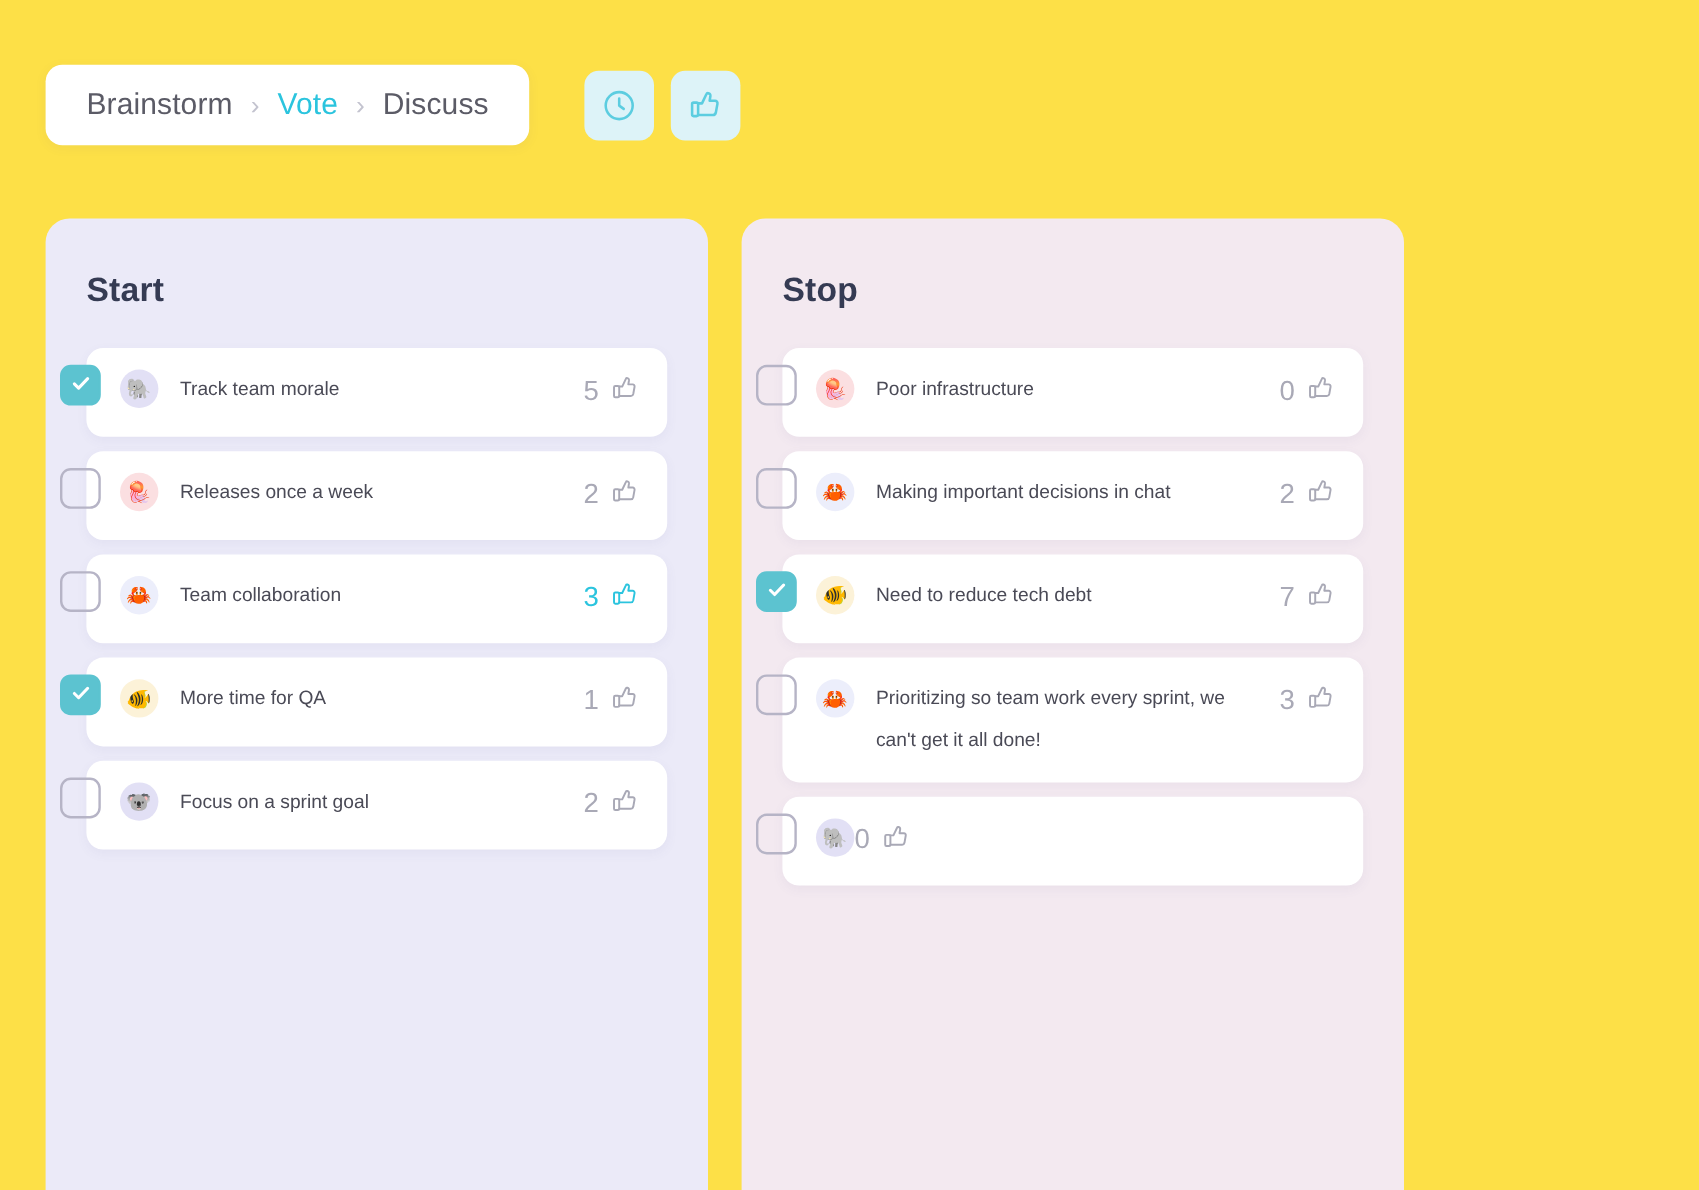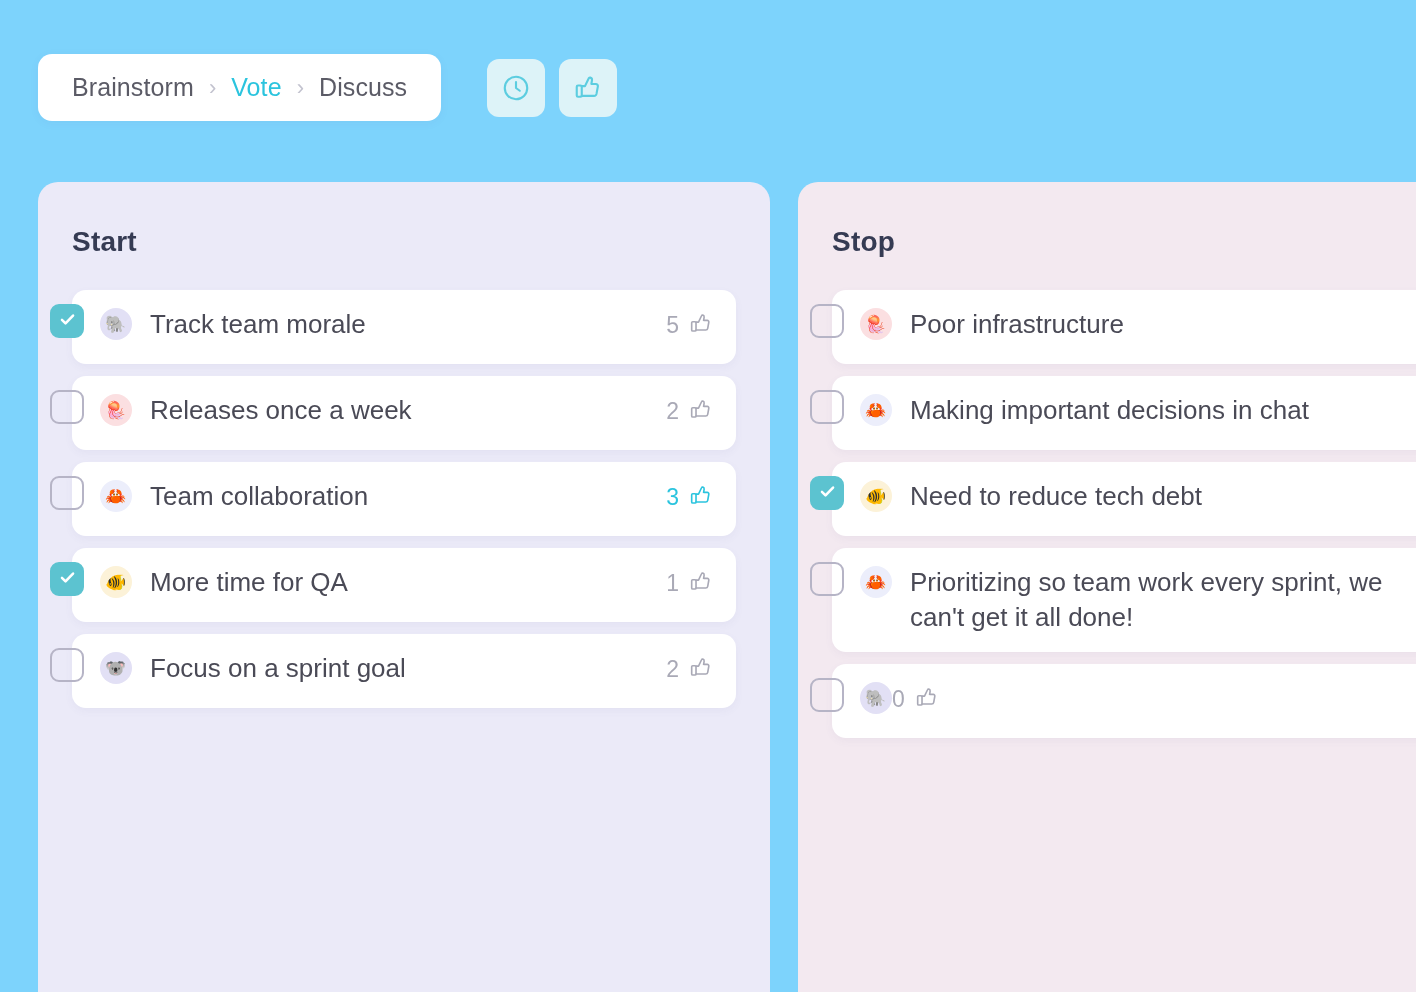--- a/index.html
+++ b/index.html
@@ -9,21 +9,21 @@
     height: 992px;
     background: #fafaff;
     font-family: "Liberation Sans", sans-serif;
     overflow: hidden;
   }
 
   .page {
     position: relative;
     width: 1416px;
     height: 992px;
-    background: #7dd3fc;
+    background: #fde047;
     padding-left: 27px;
   }
 
   
   .topbar {
     position: absolute;
     left: 38px;
     top: 54px;
     display: flex;
     align-items: center;
@@ -74,21 +74,21 @@
   
   .columns {
     position: absolute;
     left: 38px;
     top: 182px;
     display: flex;
     gap: 28px;
   }
 
   .column {
-    width: 732px;
+    width: 552px;
     min-height: 810px;
     border-radius: 20px 20px 0 0;
     padding: 44px 34px 40px 34px;
   }
   .column.start { background: #ebeaf8; }
   .column.stop  { background: #f3e9f0; }
 
   .column-title {
     font-size: 28px;
     font-weight: bold;
@@ -149,21 +149,21 @@
     display: flex;
     align-items: center;
     justify-content: center;
     font-size: 17px;
     line-height: 1;
     margin-top: 1px;
   }
 
   .card-text {
     flex: 1;
-    font-size: 26px;
+    font-size: 16px;
     line-height: 35px;
     color: #4a4a56;
     margin-left: 18px;
     margin-right: 16px;
     word-wrap: break-word;
   }
 
   .vote {
     display: flex;
     align-items: center;

